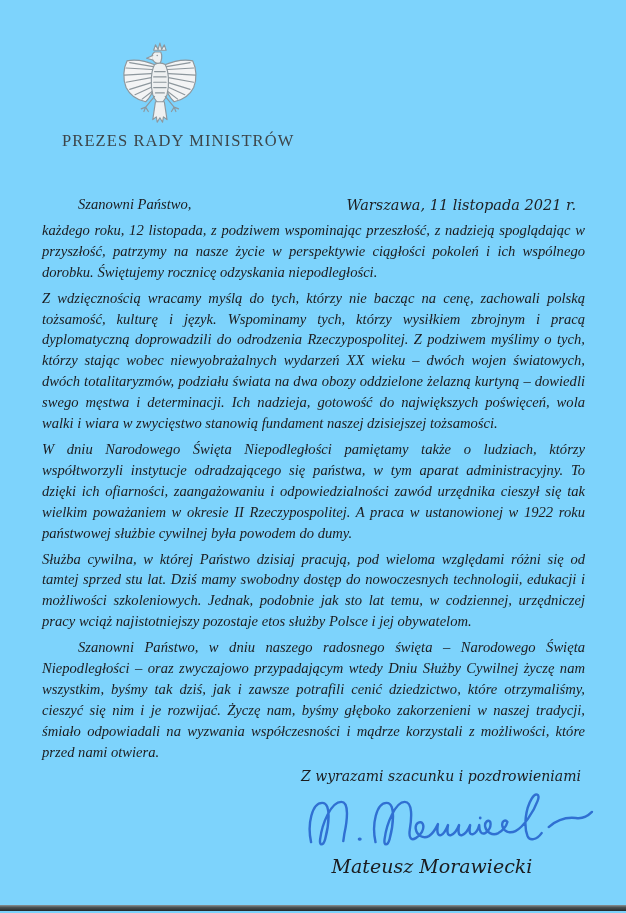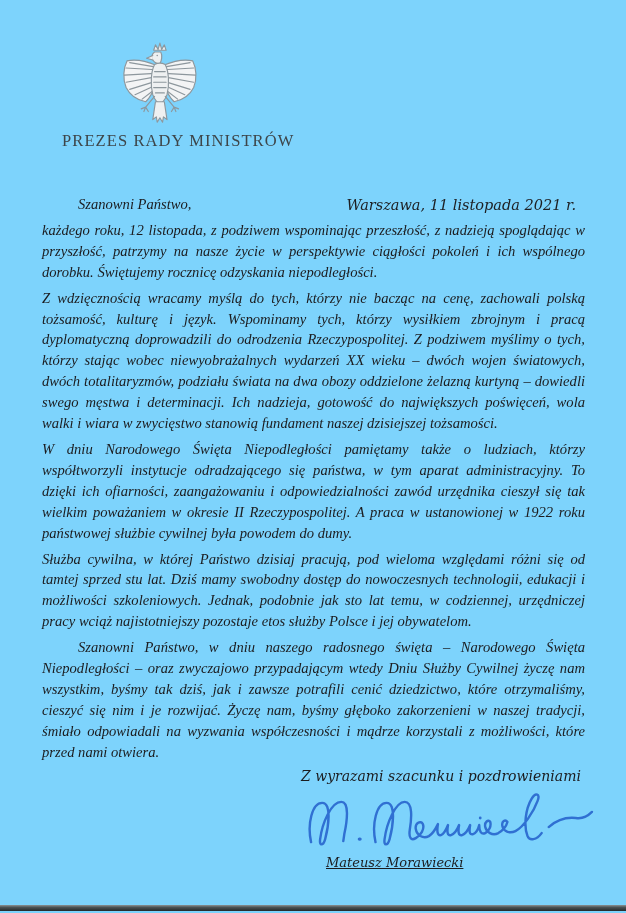--- a/index.html
+++ b/index.html
@@ -23,22 +23,22 @@
     color:#1b1c1f;text-align:justify;hyphens:none;
   }
   .body-text p{margin:0 0 5px 0;font-family:Liberation Serif, serif;}
   .body-text p.indent{text-indent:36px;}
   .closing{
     position:absolute;left:301px;top:768px;
     font-style:italic;font-size:14px;color:#1b1c1f;
   }
   .signature{position:absolute;left:299px;top:789px;width:298px;height:64px;}
   .signatory{
-    position:absolute;left:326px;top:855px;width:212px;text-align:left;
-    font-style:italic;font-size:13px;color:#1b1c1f;text-decoration:underline;
+    position:absolute;left:326px;top:855px;width:212px;text-align:center;
+    font-style:italic;font-size:19px;color:#1b1c1f;
   }
   .scan-edge{
     position:absolute;left:0;top:905px;width:626px;height:6px;
     background:linear-gradient(180deg,#8a9294 0%,#4a5254 40%,#24292b 100%);
   }
 </style>
 </head>
 <body>
 
 <div class="page">

